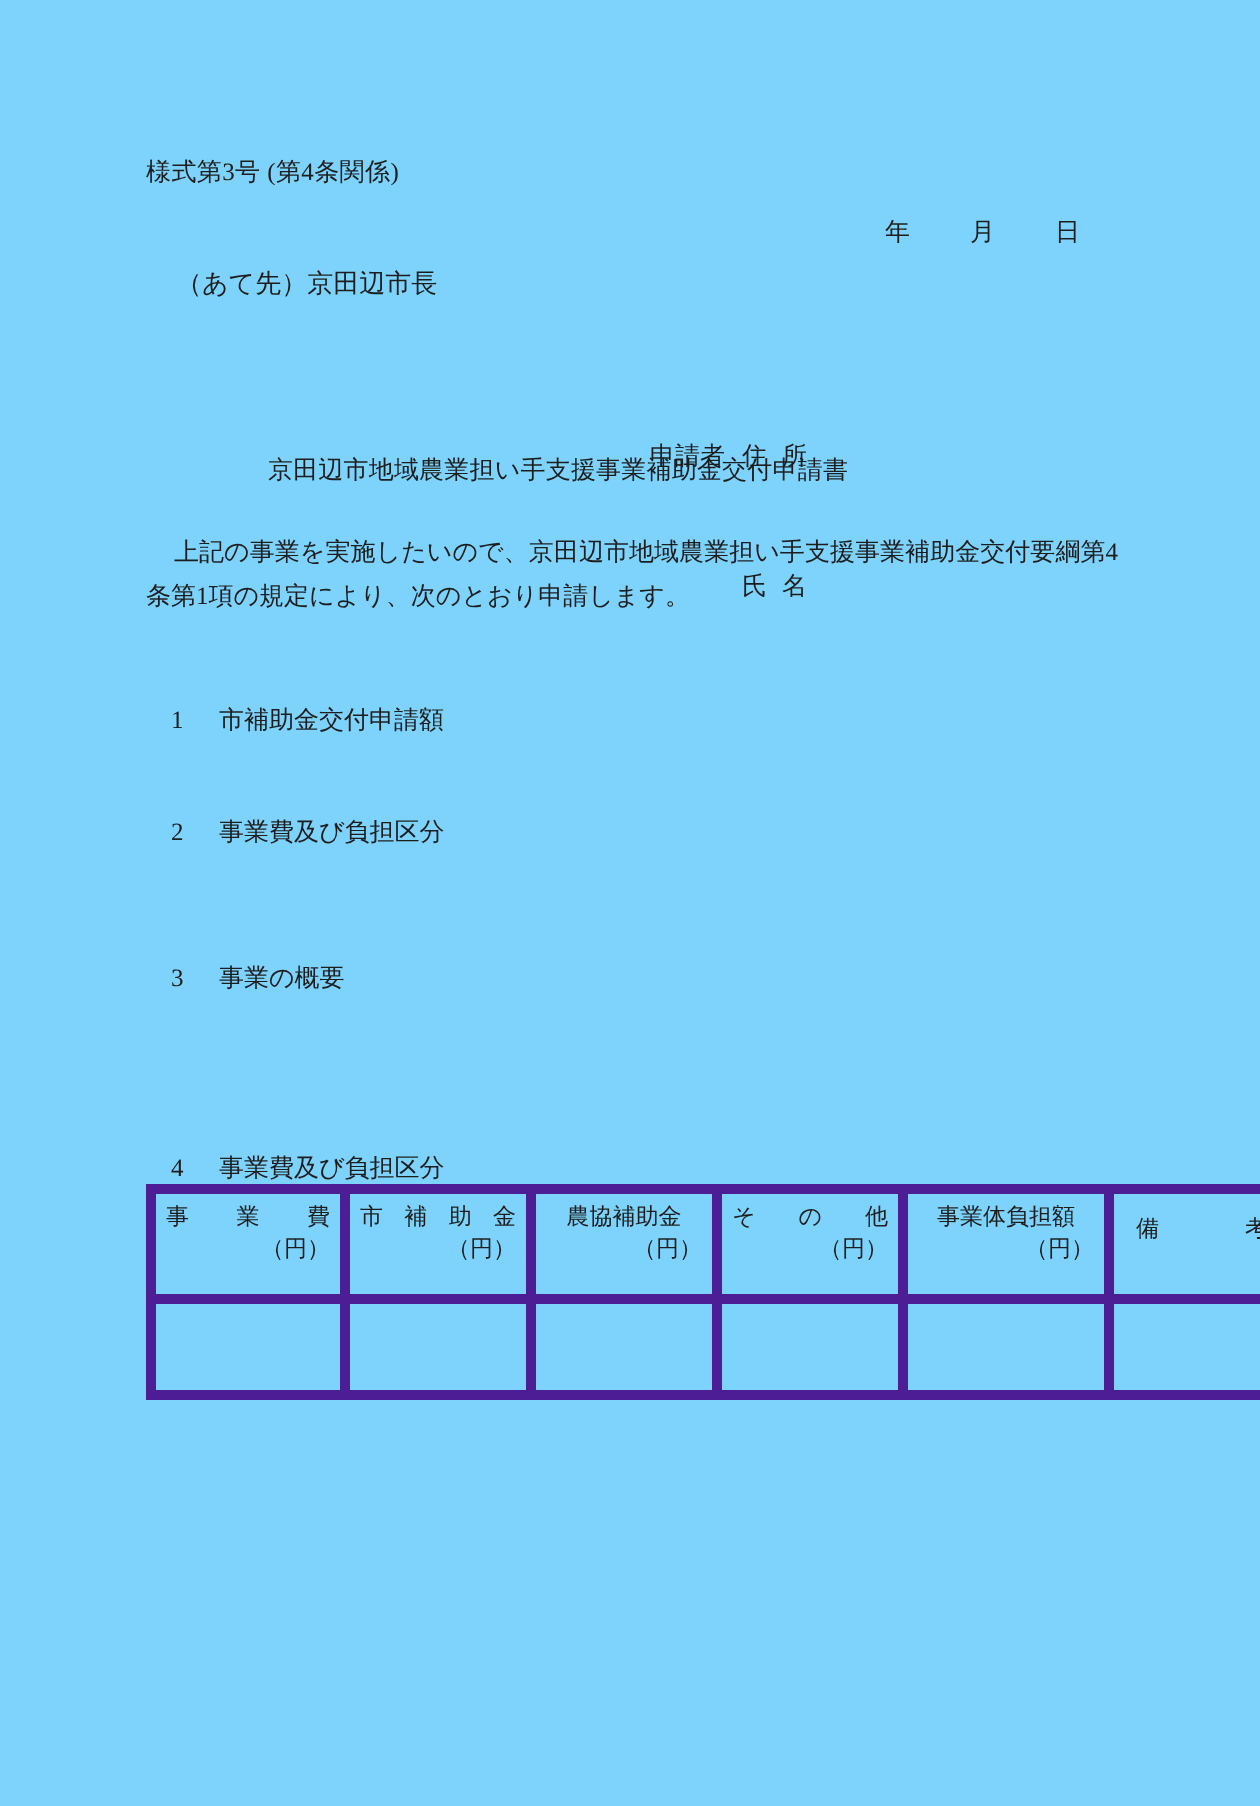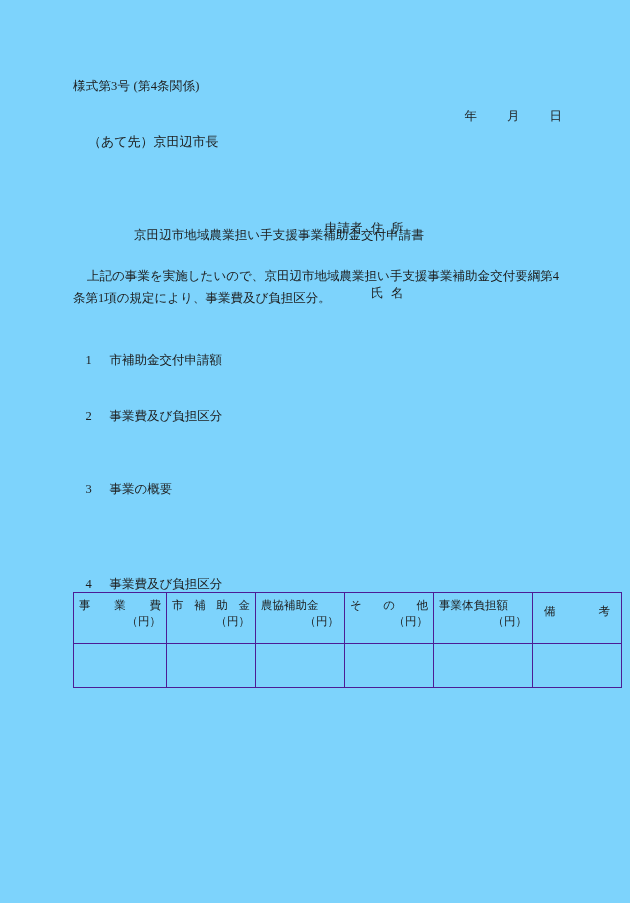--- a/index.html
+++ b/index.html
@@ -30,21 +30,21 @@
   
   .form-no {
     left: 73px;
     top: 80px;
     font-size: 12.5px;
     letter-spacing: 0.2px;
   }
 
   
   .date-line {
-    left: 452px;
+    left: 430px;
     top: 97px;
     font-size: 12.5px;
   }
   .date-line .dt { display: inline-block; }
   .date-line .gap-a { display: inline-block; width: 30px; }
   .date-line .gap-b { display: inline-block; width: 30px; }
 
   
   .addressee {
     left: 88px;
@@ -105,42 +105,42 @@
   .cost-table {
     position: absolute;
     left: 73px;
     top: 592px;
     width: 482px;
     border-collapse: collapse;
     table-layout: fixed;
     font-size: 11.5px;
   }
   .cost-table td {
-    border: 1px solid #4c1d95;
+    border: 5px solid #4c1d95;
     padding: 0;
     vertical-align: top;
   }
   .cost-table thead td {
     height: 45px;
     padding: 5px 5px 0 5px;
     line-height: 1.35;
   }
   .cost-table tbody td {
     height: 43px;
   }
 
   
   .hdr { display: block; }
   .hdr .spread {
     display: block;
     text-align: justify;
     text-align-last: justify;
     text-justify: inter-character;
   }
-  .hdr .plain { display: block; text-align: left; }
+  .hdr .plain { display: block; text-align: center; }
   .hdr .unit  { display: block; text-align: right; }
   .hdr .center-spread {
     display: block;
     text-align: justify;
     text-align-last: justify;
     text-justify: inter-character;
     padding: 6px 6px 0 6px;
   }
 
   
@@ -164,21 +164,21 @@
 
   <div class="abs addressee">（あて先）京田辺市長</div>
 
   <div class="abs applicant">
     <div><span class="lbl">申請者</span><span class="fld1">住</span><span class="fld2">所</span></div>
     <div><span class="indent"></span><span class="fld1">氏</span><span class="fld2">名</span></div>
   </div>
 
   <div class="abs doc-title">京田辺市地域農業担い手支援事業補助金交付申請書</div>
 
-  <div class="abs body-para">上記の事業を実施したいので、京田辺市地域農業担い手支援事業補助金交付要綱第4条第1項の規定により、事業費及び負担区分。</div>
+  <div class="abs body-para">上記の事業を実施したいので、京田辺市地域農業担い手支援事業補助金交付要綱第4条第1項の規定により、次のとおり申請します。</div>
 
   <div class="abs section sec-1">
     <span class="num">1</span><span>市補助金交付申請額</span>
   </div>
 
   <div class="abs section sec-2">
     <span class="num">2</span><span>事業費及び負担区分</span>
   </div>
 
   <div class="abs section sec-3">

